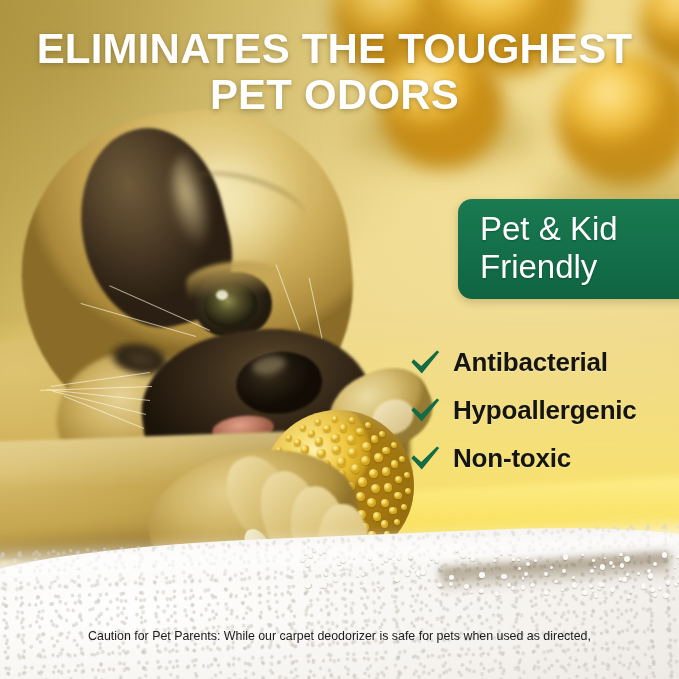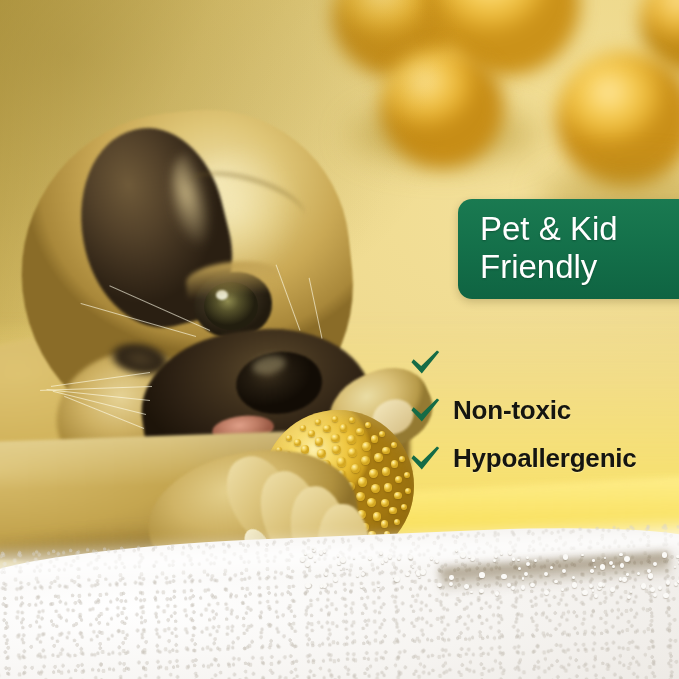--- a/index.html
+++ b/index.html
@@ -665,42 +665,48 @@
       <span class="crumb" style="left:93.8px;top:36.0px;width:5.9px;height:5.9px"></span>
       <span class="crumb" style="left:365.7px;top:40.2px;width:4.7px;height:4.7px"></span>
       <span class="crumb" style="left:220.6px;top:45.4px;width:4.6px;height:4.6px"></span>
       <span class="crumb" style="left:207.4px;top:43.3px;width:4.1px;height:4.1px"></span>
       <span class="crumb" style="left:40.4px;top:17.2px;width:6.0px;height:6.0px"></span>
       <span class="crumb" style="left:326.7px;top:54.8px;width:4.6px;height:4.6px"></span>
       <span class="crumb" style="left:56.2px;top:34.4px;width:3.1px;height:3.1px"></span>
       <span class="crumb" style="left:376.8px;top:39.9px;width:2.8px;height:2.8px"></span>
     </div>
 
+  <div class="headline">
+    <span class="l1">ELIMINATES THE TOUGHEST</span>
+    <span class="l2">PET ODORS</span>
+  </div>
 
   <div class="badge">
     <div class="badge-text">Pet &amp; Kid
 Friendly</div>
   </div>
 
   <div class="features">
     <div class="feature">
       <svg class="check" viewBox="0 0 34 34">
         <path d="M3.4 17.2 L5.6 14.2 L13.2 21.0 L29.0 5.4 L31.2 7.0 L13.8 28.4 Z" fill="#156b46"></path>
       </svg>
+      <span class="label">Antibacterial</span>
+    </div>
+    <div class="feature">
+      <svg class="check" viewBox="0 0 34 34">
+        <path d="M3.4 17.2 L5.6 14.2 L13.2 21.0 L29.0 5.4 L31.2 7.0 L13.8 28.4 Z" fill="#156b46"></path>
+      </svg>
+      <span class="label">Hypoallergenic</span>
     </div>
     <div class="feature">
       <svg class="check" viewBox="0 0 34 34">
         <path d="M3.4 17.2 L5.6 14.2 L13.2 21.0 L29.0 5.4 L31.2 7.0 L13.8 28.4 Z" fill="#156b46"></path>
       </svg>
       <span class="label">Non-toxic</span>
     </div>
-    <div class="feature">
-      <svg class="check" viewBox="0 0 34 34">
-        <path d="M3.4 17.2 L5.6 14.2 L13.2 21.0 L29.0 5.4 L31.2 7.0 L13.8 28.4 Z" fill="#156b46"></path>
-      </svg>
-      <span class="label">Hypoallergenic</span>
-    </div>
   </div>
 
   <div class="caution">
+    <span>Caution for Pet Parents: While our carpet deodorizer is safe for pets when used as directed,</span>
   </div>
 
 </div>
 
 </body></html>

